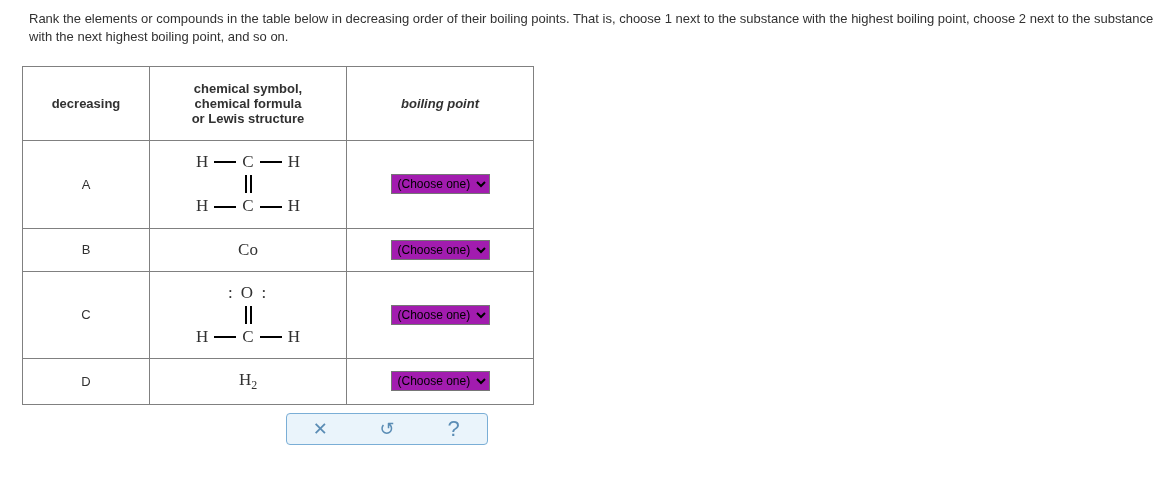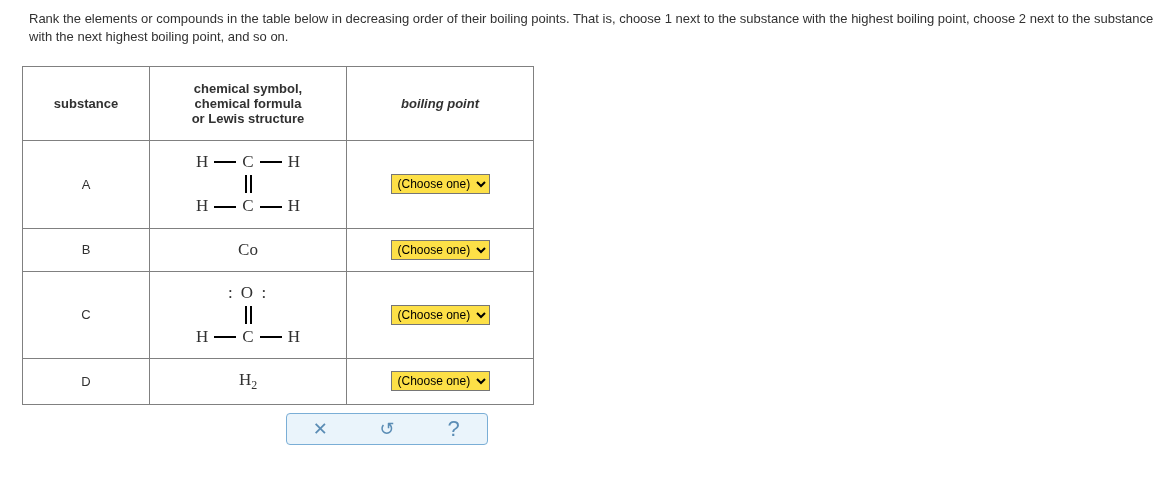--- a/index.html
+++ b/index.html
@@ -30,21 +30,21 @@
     font-weight: bold;
     font-size: 13px;
     padding: 14px 18px;
   }
   .sub-col { width: 90px; }
   .chem-col { width: 160px; }
   .bp-col { width: 150px; font-style: italic; }
   select {
     font-size: 12px;
     padding: 1px 2px;
-    background: #fde047;
+    background: #a21caf;
     border: 1px solid #767676;
   }
   .lewis {
     font-family: "Times New Roman", serif;
     font-size: 17px;
     line-height: 1.3;
     display: inline-block;
   }
   .lewis .row {
     display: flex;
@@ -101,21 +101,21 @@
   .toolbar .ticon.help { font-size: 22px; }
 </style>
 </head>
 <body>
 
 <div class="instructions">Rank the elements or compounds in the table below in decreasing order of their boiling points. That is, choose 1 next to the substance with the highest boiling point, choose 2 next to the substance with the next highest boiling point, and so on.</div>
 
 <table class="data">
   <thead>
     <tr>
-      <th class="sub-col">substance</th>
+      <th class="sub-col">decreasing</th>
       <th class="chem-col" style="white-space:pre-line;">chemical symbol,
 chemical formula
 or Lewis structure</th>
       <th class="bp-col">boiling point</th>
     </tr>
   </thead>
   <tbody>
     <tr>
       <td>A</td>
       <td>

